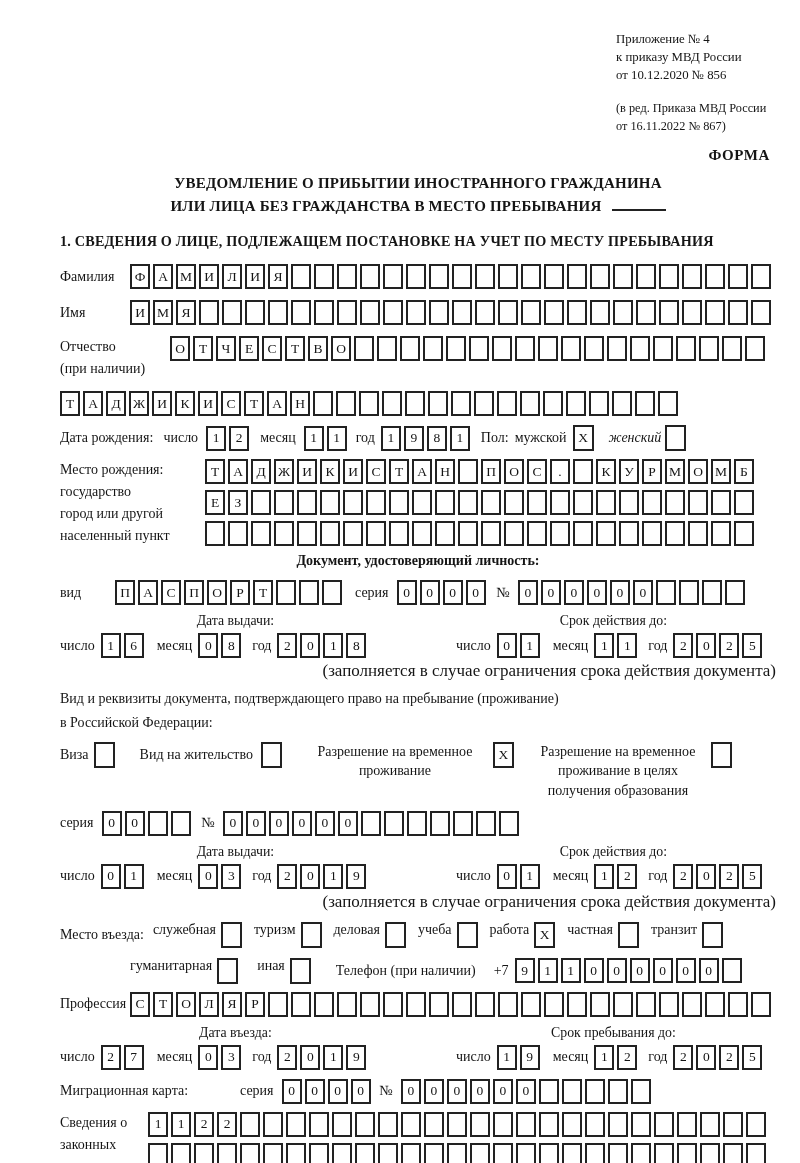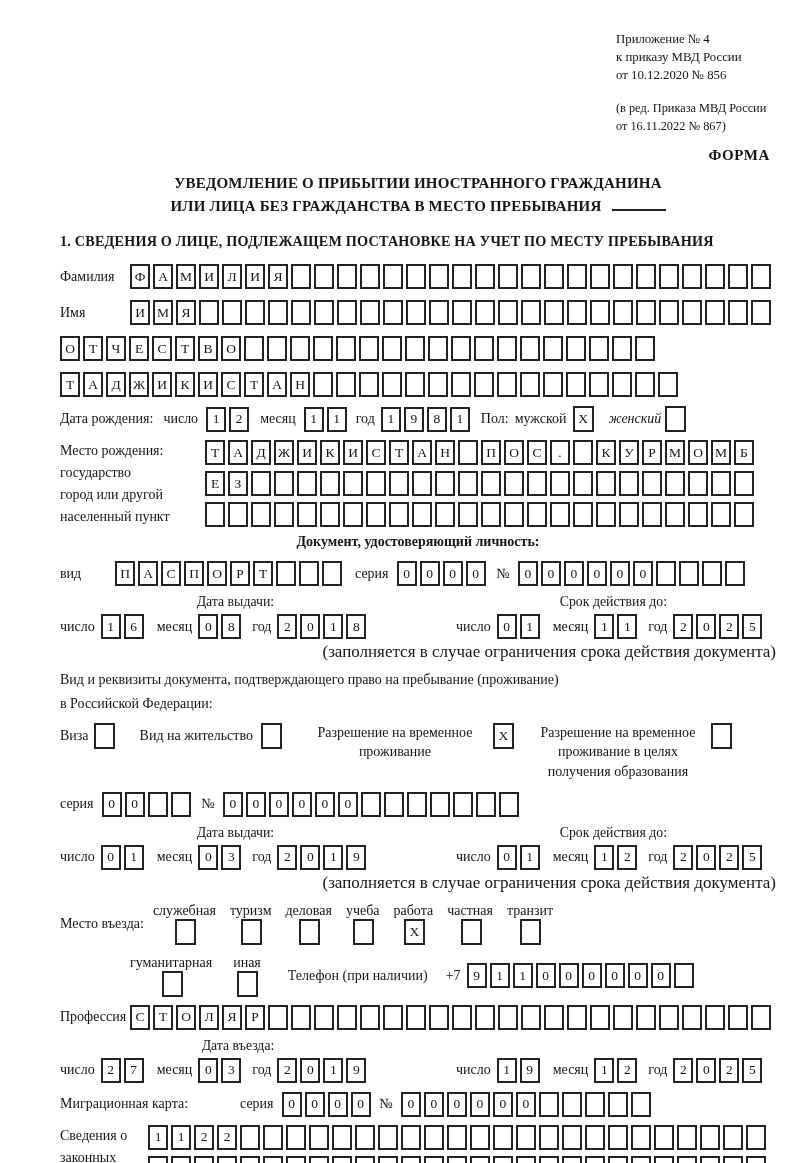--- a/index.html
+++ b/index.html
@@ -52,21 +52,21 @@
 
   .intro { font-size:14px; margin-top:7px; line-height:1.55; }
 
   .opt-row { display:flex; align-items:flex-start; margin-top:8px; }
   .opt { display:flex; align-items:flex-start; flex:none; }
   .opt .cell { margin-left:8px; }
   .opt-label { font-size:14px; line-height:26px; }
   .opt-label-multi { font-size:14px; line-height:1.4; text-align:center; }
 
   .purpose-row { display:flex; align-items:center; margin-top:10px; white-space:nowrap; }
-  .p-opt { display:flex; align-items:center; margin-left:9px;flex-direction:column; }
+  .p-opt { display:flex; margin-left:9px; }
   .p-opt .lab { margin-right:5px; }
 
   .reps { display:flex; align-items:flex-start; margin-top:8px; }
   .reps-labels { width:88px; flex:none; font-size:14px; line-height:22.5px; }
   .reps-rows .row { margin-top:0; margin-bottom:6px; }
 </style>
 </head>
 <body>
 
 <div class="page">
@@ -153,20 +153,24 @@
           <span class="cell"></span>
           <span class="cell"></span>
           <span class="cell"></span>
           <span class="cell"></span>
           <span class="cell"></span>
           <span class="cell"></span>
         </span>
     </div>
 
     <div class="row top">
+      <span style="width:110px;flex:none;">
+        <span class="lab2" style="display:block;">Отчество</span>
+        <span class="lab2" style="display:block;">(при наличии)</span>
+      </span>
       <span class="cells">
           <span class="cell">О</span>
           <span class="cell">Т</span>
           <span class="cell">Ч</span>
           <span class="cell">Е</span>
           <span class="cell">С</span>
           <span class="cell">Т</span>
           <span class="cell">В</span>
           <span class="cell">О</span>
           <span class="cell"></span>
@@ -612,20 +616,21 @@
           <span class="cell"></span>
           <span class="cell"></span>
           <span class="cell"></span>
           <span class="cell"></span>
         </span>
     </div>
 
     <div class="dates">
       <div class="dheads">
         <div class="dheading dh-left">Дата въезда:</div>
+        <div class="dheading dh-right">Срок пребывания до:</div>
       </div>
       <div class="dpair">
         <div class="dg-left drow">
           <span class="dlab">число</span>
           <span class="cells">
               <span class="cell">2</span>
               <span class="cell">7</span>
             </span>
           <span class="dlab ml10">месяц</span>
           <span class="cells">

